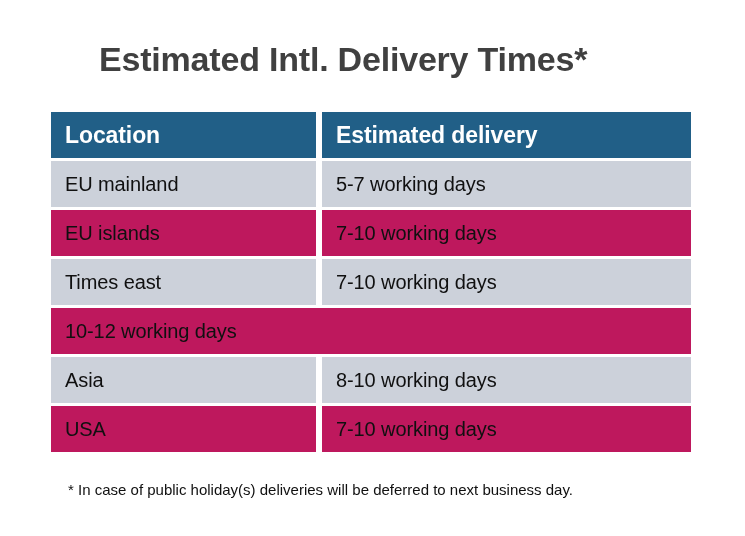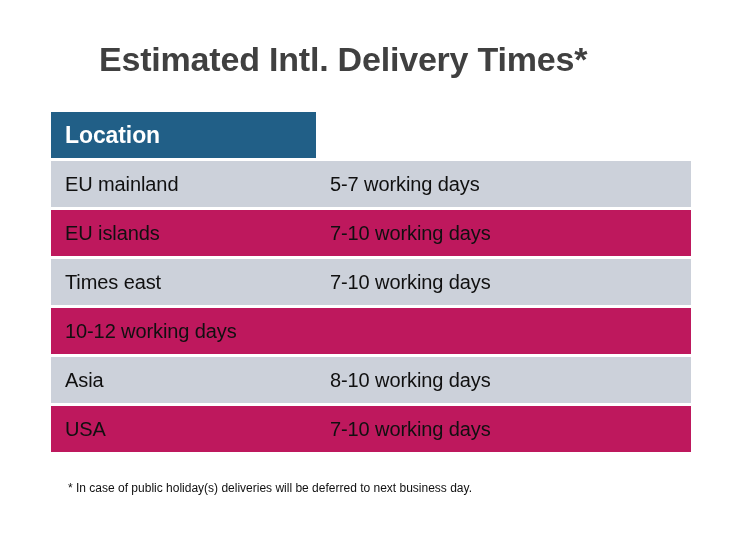--- a/index.html
+++ b/index.html
@@ -38,20 +38,21 @@
   .table {
     position: absolute;
     left: 51px;
     top: 112px;
     width: 640px;
   }
 
   .row {
     display: flex;
     width: 100%;
+    column-gap: 6px;
     margin-bottom: 3px;
     align-items: center;
   }
 
   .cell {
     box-sizing: border-box;
     padding: 0 14px;
     display: flex;
     align-items: center;
     height: 46px;
@@ -73,37 +74,38 @@
     font-size: 23px;
   }
 
   .row-odd .cell  { background: #ccd1da; }
   .row-even .cell { background: #be185d; }
 
   .footnote {
     position: absolute;
     left: 68px;
     top: 481px;
-    font-size: 12px;
+    font-size: 15px;
     color: #101010;
     letter-spacing: 0px;
     white-space: nowrap;
   }
 </style>
 </head>
 <body>
 
 <div class="page">
 
   <div class="page-title">Estimated Intl. Delivery Times*</div>
 
   <div class="table">
 
     <div class="row row-header">
       <div class="cell col-location">Location</div>
+      <div class="cell col-delivery">Estimated delivery</div>
     </div>
 
     <div class="row row-odd">
       <div class="cell col-location">EU mainland</div>
       <div class="cell col-delivery">5-7 working days</div>
     </div>
 
     <div class="row row-even">
       <div class="cell col-location">EU islands</div>
       <div class="cell col-delivery">7-10 working days</div>

